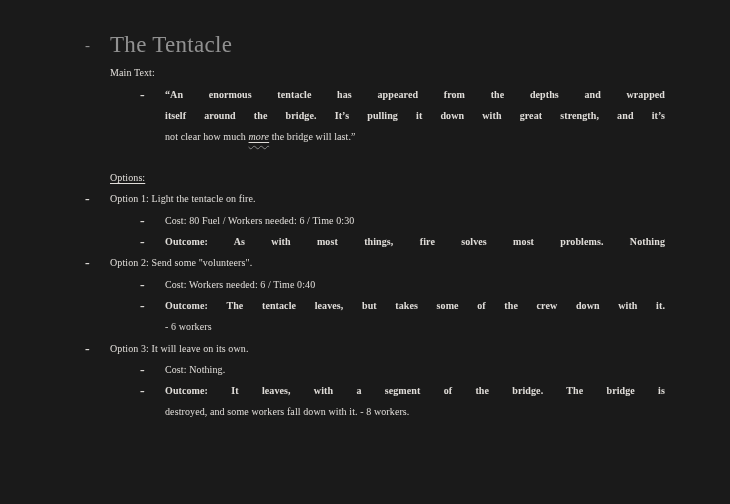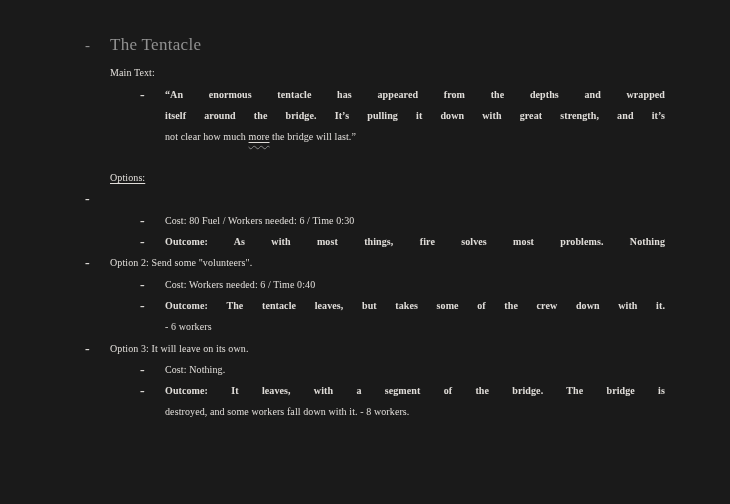--- a/index.html
+++ b/index.html
@@ -20,21 +20,21 @@
   .row.hdr  { margin-left: 110px; }
   .row.lvl3 { margin-left: 140px; }
   .dash {
     flex: 0 0 25px;
     line-height: 21.3px;
     font-size: 14px;
   }
   .title-row { margin-bottom: 5px; }
   .title-row .dash { line-height: 24px; color: var(--title, #919191); font-size: 15px; }
   .title {
-    font-size: 17px;
+    font-size: 23px;
     line-height: 24px;
     color: var(--title, #919191);
     letter-spacing: 0.3px;
   }
   .line {
     font-size: 10px;
     line-height: 21.3px;
     letter-spacing: 0.1px;
   }
   .hdr .line { margin-bottom: 0.5px; }
@@ -43,20 +43,21 @@
   .line.j {
     text-align: justify;
     text-align-last: justify;
     font-weight: bold;
   }
   .underline { text-decoration: underline; text-underline-offset: 2px; text-align: right; }
   .wavy-outer {
     text-decoration: underline wavy var(--wavy, #8a8a8a);
     text-decoration-thickness: 1px;
     text-underline-offset: 4.5px;
+    font-style: italic;
   }
   .wavy-outer .solid-inner {
     text-decoration: underline;
     text-decoration-thickness: 1px;
     text-underline-offset: 1.5px;
   }
   .spacer { height: 19px; }
 </style>
 </head>
 <body>
@@ -82,20 +83,21 @@
   </div>
 
   <div class="spacer"></div>
 
   <div class="row hdr">
     <div class="line"><span class="underline">Options:</span></div>
   </div>
 
   <div class="row lvl1">
     <span class="dash">-</span>
+    <div class="line">Option 1: Light the tentacle on fire.</div>
   </div>
   <div class="row lvl3">
     <span class="dash">-</span>
     <div class="para">
         <div class="line">Cost: 80 Fuel / Workers needed: 6 / Time 0:30</div>
       </div>
   </div>
   <div class="row lvl3">
     <span class="dash">-</span>
     <div class="para">

